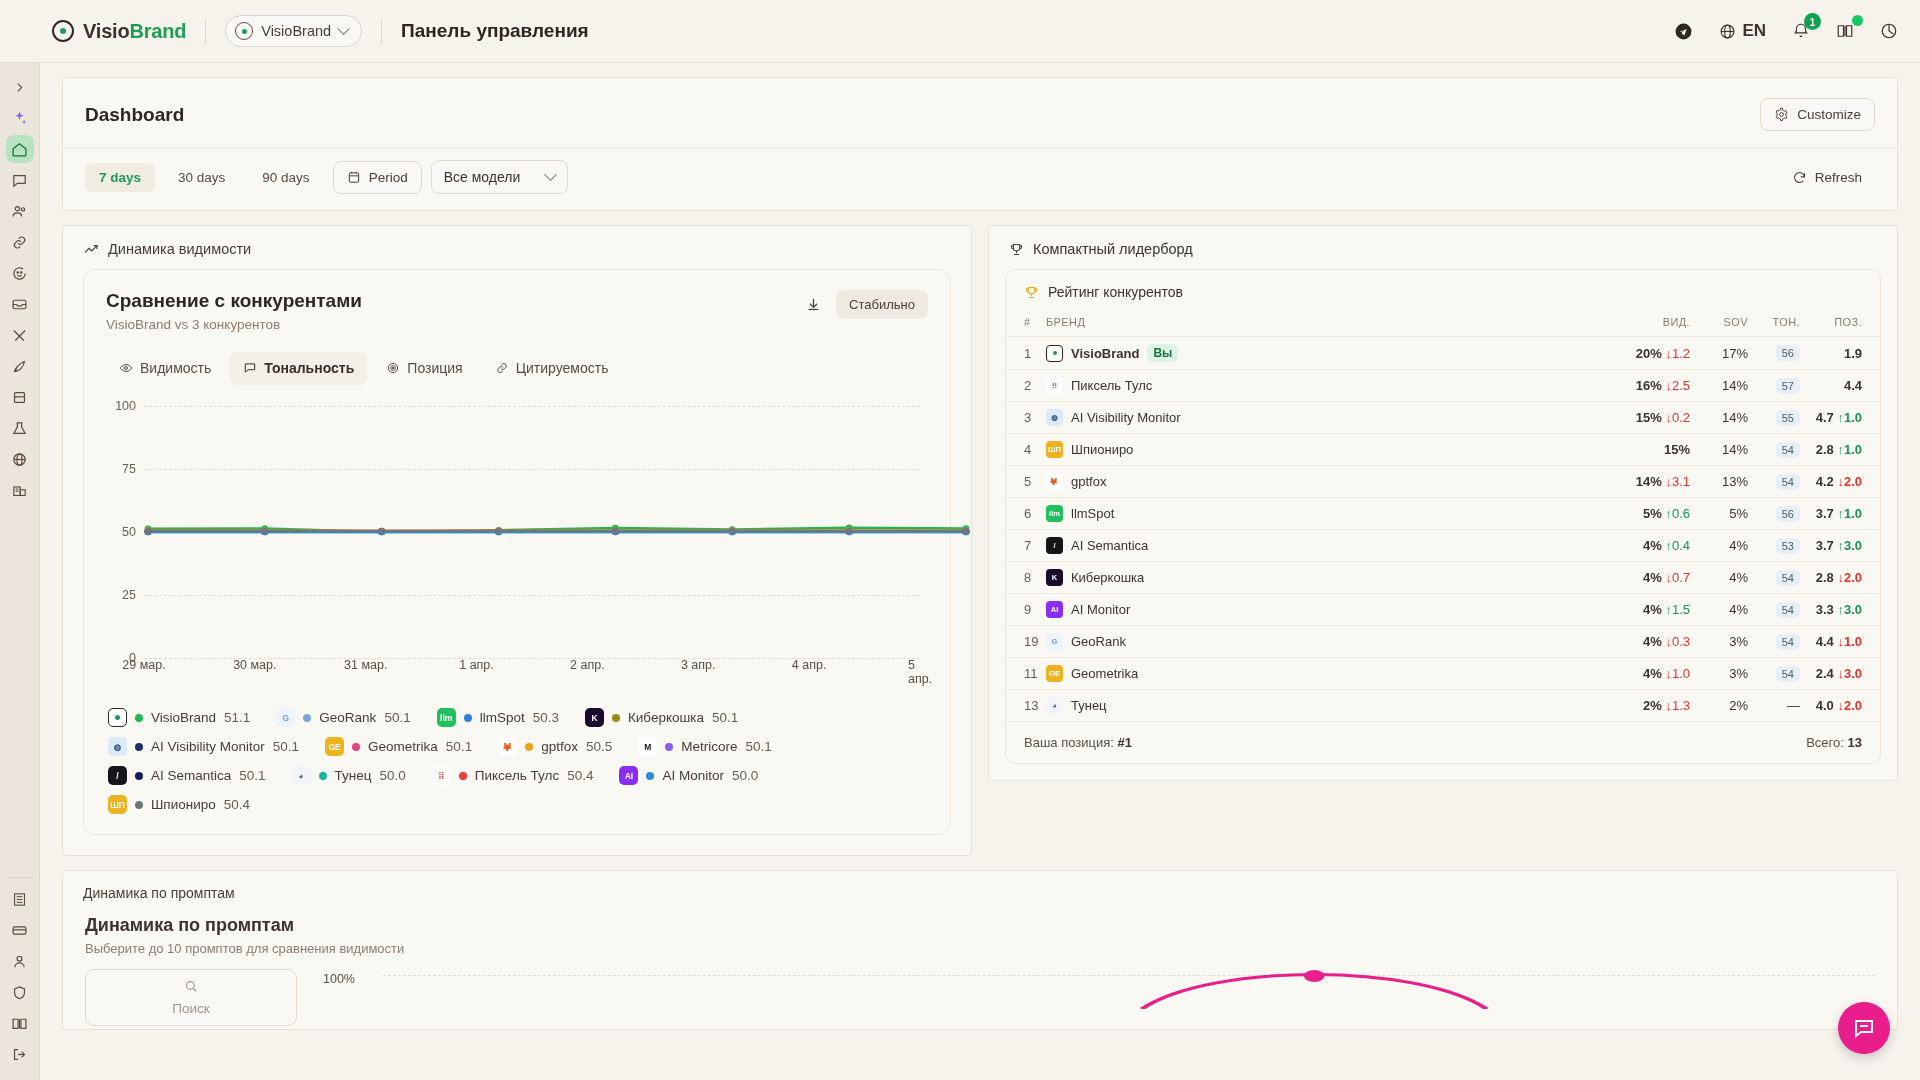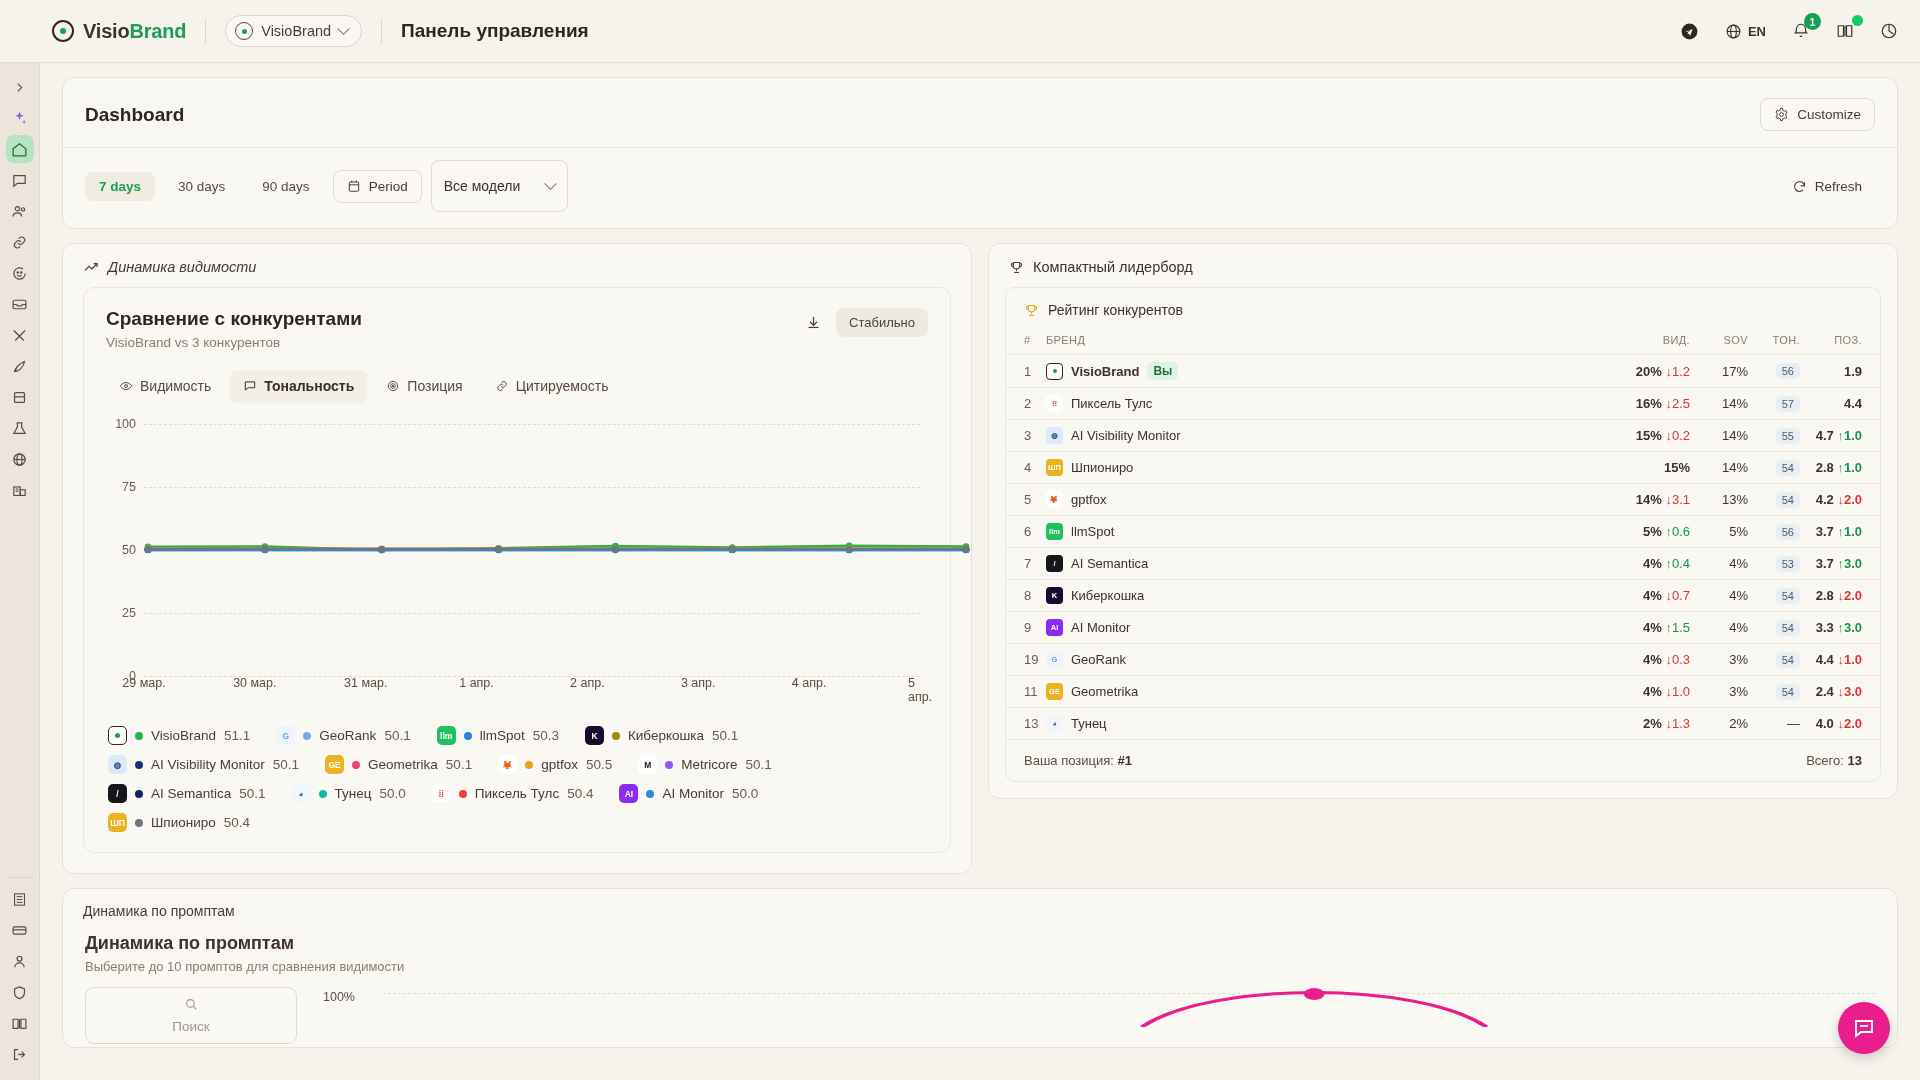--- a/index.html
+++ b/index.html
@@ -38,67 +38,67 @@
   .page-title-top { font-size: 19px; font-weight: bold; color: #2f2620; }
   .top-right { margin-left: auto; display: flex; align-items: center; gap: 26px; }
   .ticon { position: relative; display: flex; align-items: center; gap: 6px; cursor: pointer; color: #3f312b; }
   .badge {
     position: absolute; top: -9px; right: -11px; min-width: 17px; height: 17px; border-radius: 9px;
     background: #12a150; color: #fff; font-size: 10.5px; font-weight: bold;
     display: flex; align-items: center; justify-content: center; padding: 0 4px;
   }
   .greendot { position: absolute; top: -7px; right: -9px; width: 11px; height: 11px;
     border-radius: 50%; background: #17c964; }
-  .lang { font-size: 13px; font-weight: 600; }
+  .lang { font-size: 17px; font-weight: 600; }
 
   
   .sidebar {
     position: absolute; top: 63px; left: 0; width: 40px; height: 1017px;
     background: #ece5db; border-right: 1px solid #e0d8cc;
     display: flex; flex-direction: column; align-items: center; padding-top: 10px;
   }
   .sb {
     width: 28px; height: 28px; margin-bottom: 3px; border-radius: 8px;
     display: flex; align-items: center; justify-content: center; cursor: pointer; color: #5c4b40;
   }
   .sb.active { background: #b7e3c2; color: #16713a; }
   .sb.sparkle { color: #8b5cf6; }
   .sb-spacer { flex: 1; }
   .sb-sep { width: 26px; height: 1px; background: #ddd3c5; margin: 7px 0; }
 
   
   .main { position: absolute; top: 63px; left: 40px; width: 1880px; height: 1017px; padding: 14px 22px; }
   .card {
-    background: #faf8f3; border: 1px solid #e9e1d5; border-radius: 12px;
+    background: #faf8f3; border: 1px solid #e9e1d5; border-radius: 4px;
   }
   .dash-card { padding: 0; }
   .dash-head { display: flex; align-items: center; padding: 20px 22px 16px; }
   .dash-title { font-size: 19px; font-weight: bold; color: #2f2620; }
   .btn {
     display: inline-flex; align-items: center; gap: 8px; cursor: pointer;
     border: 1px solid #e2d9cb; background: #faf8f4; border-radius: 8px;
     padding: 8px 13px; font-size: 13.5px; color: #4a3c34;
   }
   .btn.plain { border: none; background: transparent; }
   .dash-toolbar {
     display: flex; align-items: center; gap: 9px;
     padding: 12px 22px 16px; border-top: 1px solid #ece4d8;
   }
   .seg { font-size: 13.5px; padding: 7px 14px; border-radius: 8px; cursor: pointer; color: #5a4a40; }
   .seg.active { color: #1d9e54; background: #f1ece2; font-weight: 600; }
   .select {
     display: inline-flex; align-items: center; gap: 26px; border: 1px solid #e2d9cb;
-    background: #faf8f4; border-radius: 8px; padding: 17px 12px; font-size: 14px; cursor: pointer;
+    background: #faf8f4; border-radius: 8px; padding: 8px 12px; font-size: 14px; cursor: pointer;
   }
 
   .grid { display: flex; gap: 16px; margin-top: 14px; }
   .col-left { width: 910px; }
   .col-right { flex: 1; }
 
-  .panel-head { display: flex; align-items: center; gap: 9px; padding: 15px 20px 12px; font-size: 14.5px; color: #4a3c34; font-style: italic; }
+  .panel-head { display: flex; align-items: center; gap: 9px; padding: 15px 20px 12px; font-size: 14.5px; color: #4a3c34; }
   .panel-body { padding: 0 20px 20px; }
   .inner-card { background: #faf8f3; border: 1px solid #eee6da; border-radius: 12px; padding: 20px 22px; }
 
   .ch-head { display: flex; align-items: flex-start; }
   .ch-title { font-size: 19px; font-weight: bold; color: #2f2620; }
   .ch-sub { font-size: 13.5px; color: #8d7d6f; margin-top: 5px; }
   .ch-actions { margin-left: auto; display: flex; align-items: center; gap: 14px; }
   .chip-stable { background: #eeeae1; color: #4f4238; font-size: 13px; padding: 7px 13px; border-radius: 8px; }
 
   .tabs { display: flex; gap: 6px; margin-top: 20px; }

